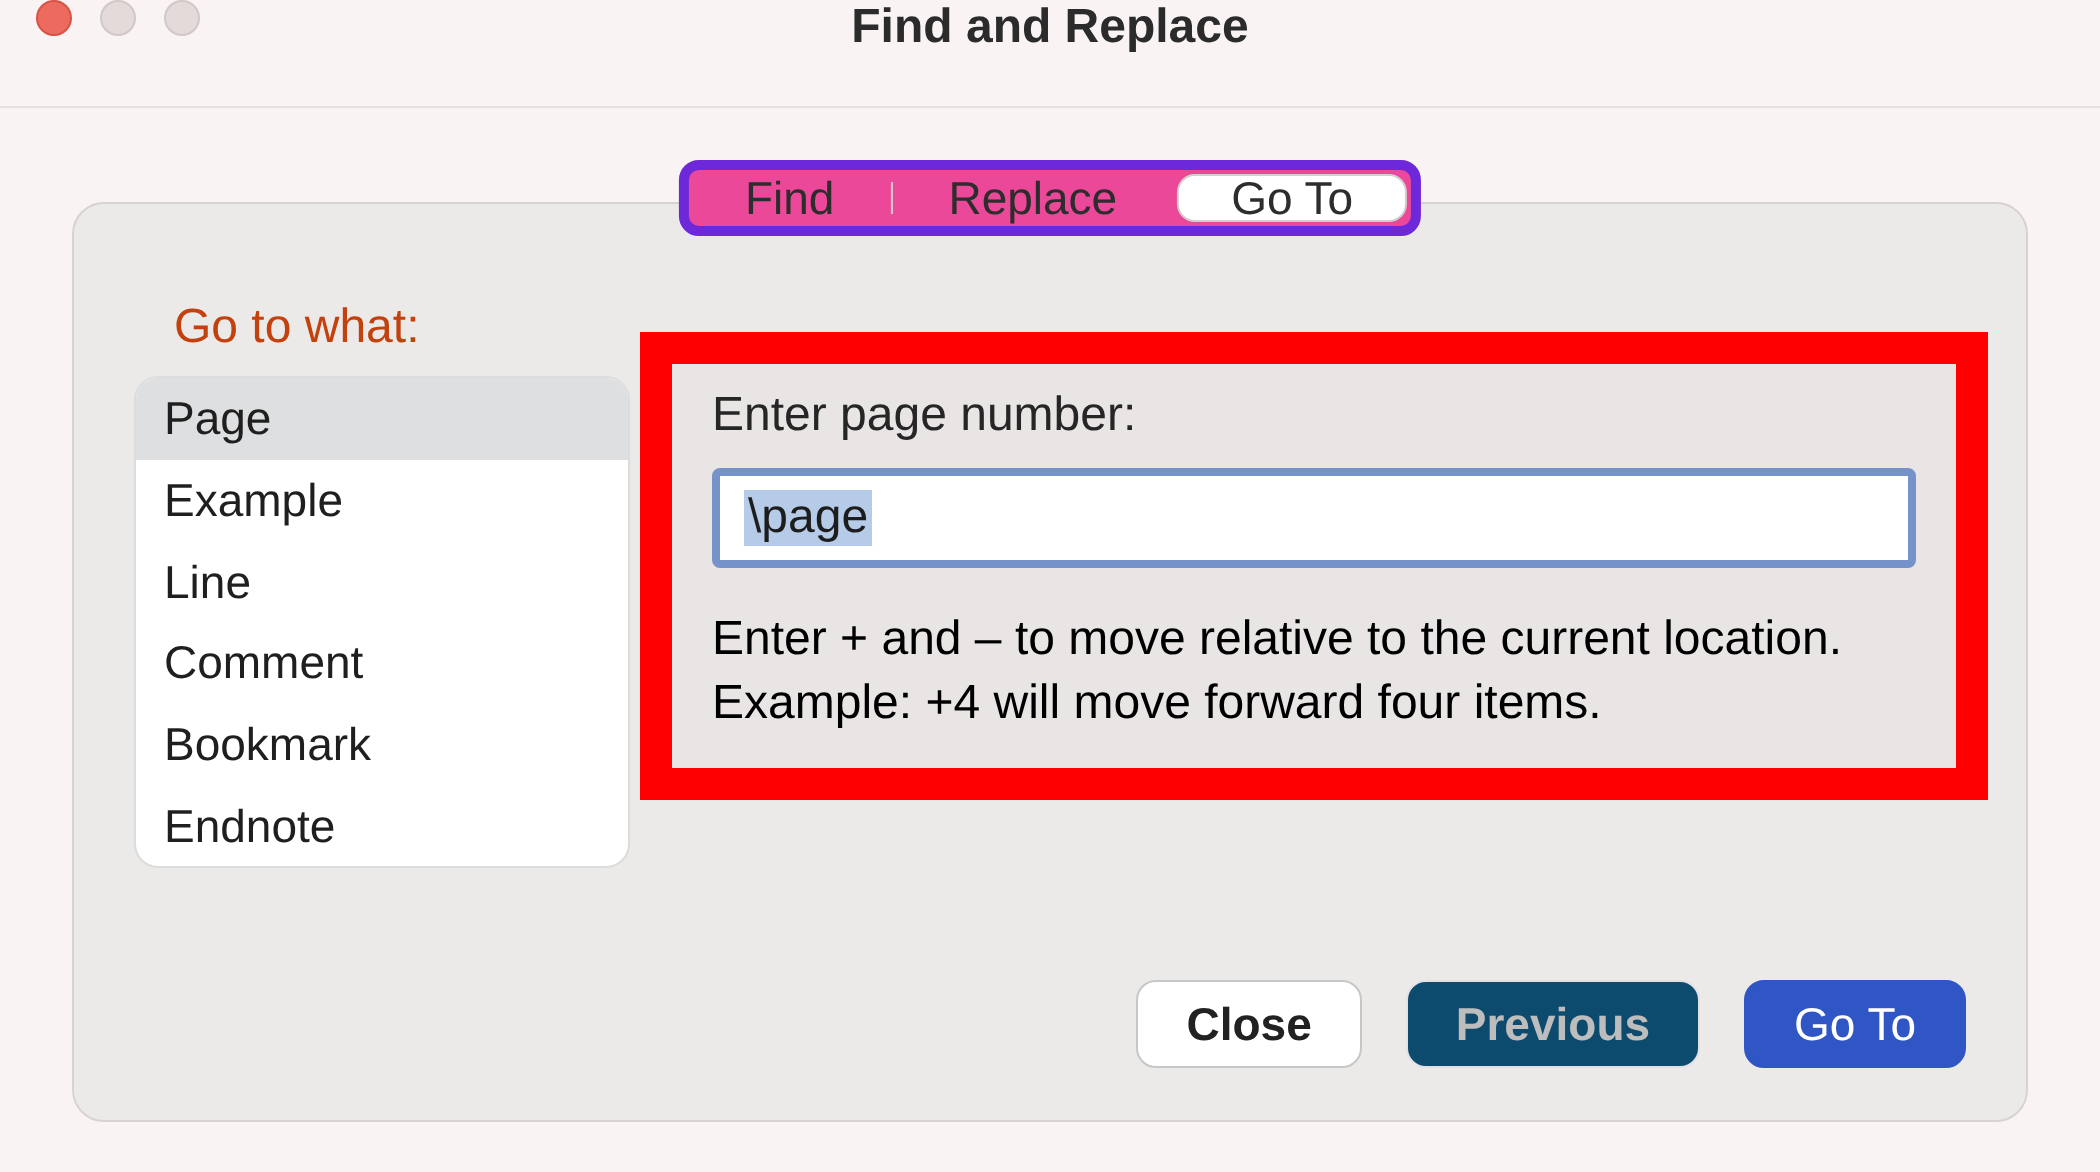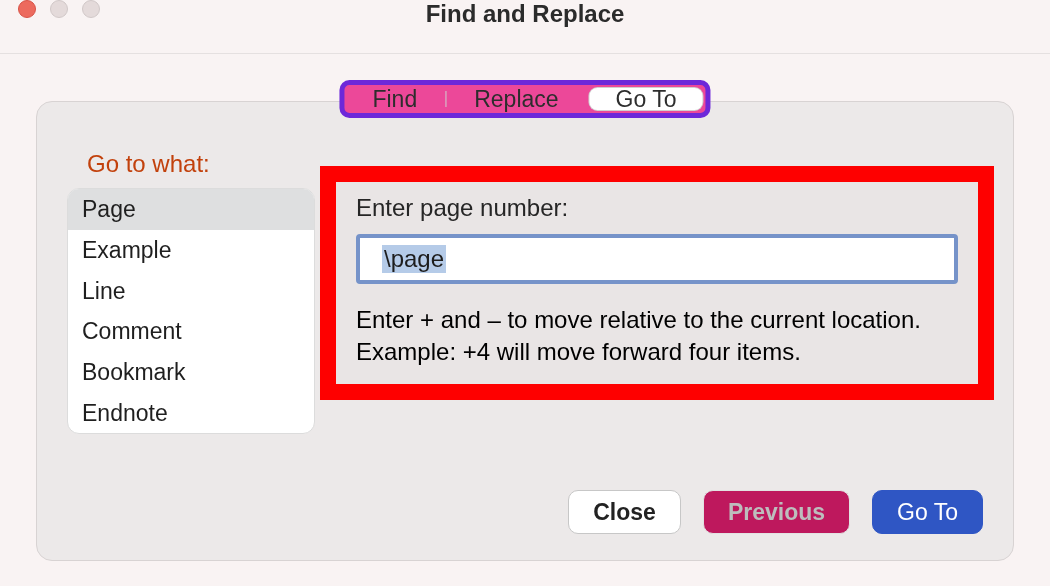--- a/index.html
+++ b/index.html
@@ -127,21 +127,21 @@
     .enter-label {
       font-size: 24px;
       color: #262626;
       margin-bottom: 12px;
     }
     .input-wrap {
       background: #ffffff;
       border: 4px solid #7693c9;
       border-radius: 4px;
       height: 50px;
-      padding: 0 22px;
+      padding: 0 12px;
       display: flex;
       align-items: center;
     }
     .input-value {
       font-size: 24px;
       color: #1d1d1d;
       background: #b5cbe8;
       padding: 0 2px;
     }
     .hint {
@@ -163,21 +163,21 @@
       font-size: 23px;
       padding: 0 24px;
       display: flex;
       align-items: center;
       justify-content: center;
       cursor: pointer;
       min-width: 110px;
       font-weight: bold;
     }
     .btn.secondary { background: #fff; border: 1px solid #c7c7c7; color: #222; }
-    .btn.disabled  { background: #be185d; border: 1px solid #e2e2e2; color: #bdbdbd; cursor: default; }
+    .btn.disabled  { background: #0c4a6e; border: 1px solid #e2e2e2; color: #bdbdbd; cursor: default; }
     .btn.primary   { background: #2f56c4; border: 1px solid #2f56c4; color: #fff; font-weight: 500; }
   </style>
 </head>
 <body>
 
 <div class="titlebar">
   <div class="traffic-lights">
     <div class="traffic-light close"></div>
     <div class="traffic-light min"></div>
     <div class="traffic-light max"></div>

